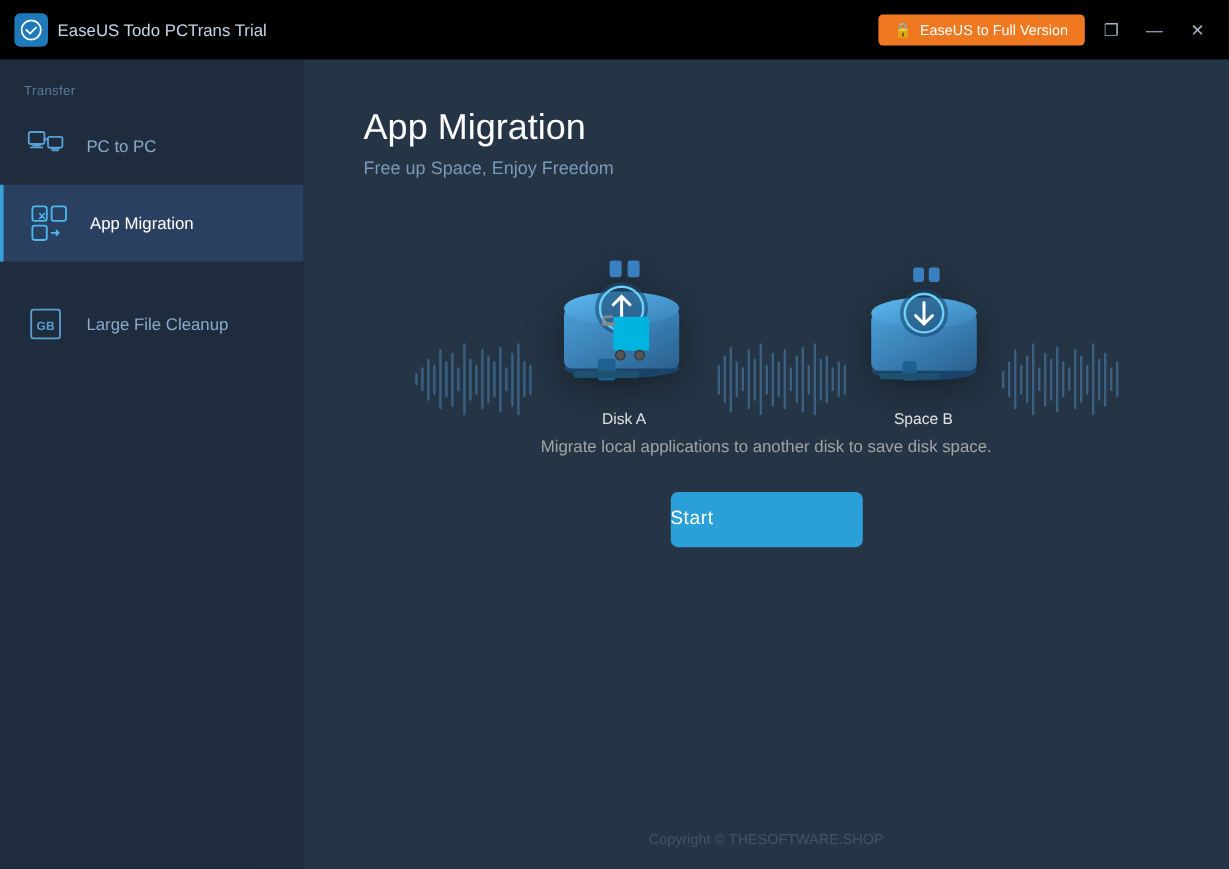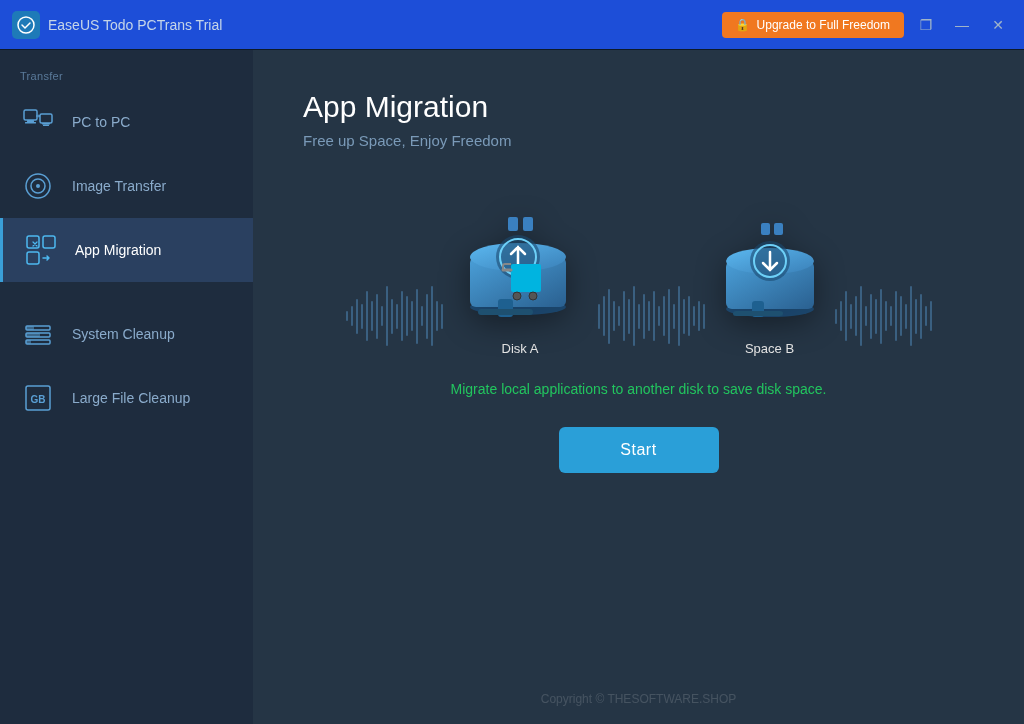--- a/index.html
+++ b/index.html
@@ -7,21 +7,21 @@
       width: 1024px;
       height: 724px;
       font-family: 'Segoe UI', Arial, sans-serif;
       background: #1e2a3a;
       overflow: hidden;
     }
 
     
     .title-bar {
       height: 50px;
-      background: #1d4ed8;
+      background: #000000;
       display: flex;
       align-items: center;
       padding: 0 12px;
       border-bottom: 1px solid #0e1a28;
     }
     .title-bar-logo {
       display: flex;
       align-items: center;
       gap: 8px;
       flex: 1;
@@ -169,40 +169,40 @@
       color: #e5e5e5;
       font-size: 13px;
     }
 
     
     .disk-svg {
       filter: drop-shadow(0 8px 15px rgba(0,0,0,0.4));
     }
 
     .migration-desc {
-      color: #22c55e;
+      color: #a3a3a3;
       font-size: 14px;
       text-align: right;
-      margin-top: 25px;
+      margin-top: 8px;
     }
 
     
     .start-btn {
       display: block;
       width: 160px;
       margin: 30px auto 10px auto;
       background: #2a9fd8;
       color: white;
       border: none;
       border-radius: 6px;
       padding: 14px 0;
       font-size: 16px;
       font-weight: 500;
       cursor: pointer;
-      text-align: center;
+      text-align: left;
       letter-spacing: 0.5px;
     }
 
     .copyright {
       position: absolute;
       bottom: 18px;
       left: 50%;
       transform: translateX(-50%);
       color: rgba(255,255,255,0.15);
       font-size: 12px;
@@ -232,21 +232,21 @@
       <svg width="18" height="18" viewBox="0 0 18 18" fill="none">
         <circle cx="9" cy="9" r="8" stroke="white" stroke-width="1.5" fill="none"></circle>
         <path d="M5 9l3 3 5-5" stroke="white" stroke-width="1.5" fill="none" stroke-linecap="round"></path>
       </svg>
     </div>
     <span class="title-bar-title">EaseUS Todo PCTrans Trial</span>
   </div>
   <div class="title-bar-controls">
     <button class="upgrade-btn">
       <span class="lock-icon">🔒</span>
-      <span>Upgrade to Full Freedom</span>
+      <span>EaseUS to Full Version</span>
     </button>
     <button class="win-btn">❐</button>
     <button class="win-btn">—</button>
     <button class="win-btn close">✕</button>
   </div>
 </div>
 
 <div class="main-layout">
 
   <div class="sidebar">
@@ -261,59 +261,36 @@
           <rect x="18" y="8" width="12" height="9" rx="1.5" stroke="#5a9fd4" stroke-width="1.5" fill="none"></rect>
           <rect x="20" y="17" width="8" height="1.5" rx="0.5" fill="#5a9fd4"></rect>
           <rect x="21" y="18.5" width="6" height="1.5" rx="0.5" fill="#5a9fd4"></rect>
           <path d="M14 10h4" stroke="#5a9fd4" stroke-width="1.2" stroke-dasharray="2 1"></path>
           <path d="M16 9l2 1-2 1" stroke="#5a9fd4" stroke-width="1" fill="none"></path>
         </svg>
       </div>
       <span class="item-label">PC to PC</span>
     </div>
 
-    <div class="sidebar-item">
-      <div class="item-icon">
-        <svg viewBox="0 0 32 32" fill="none" xmlns="http://www.w3.org/2000/svg">
-          <circle cx="16" cy="16" r="12" stroke="#5a9fd4" stroke-width="1.5" fill="none"></circle>
-          <circle cx="16" cy="16" r="7" stroke="#5a9fd4" stroke-width="1.5" fill="none"></circle>
-          <circle cx="16" cy="16" r="2" fill="#5a9fd4"></circle>
-        </svg>
-      </div>
-      <span class="item-label">Image Transfer</span>
-    </div>
 
     <div class="sidebar-item active">
       <div class="item-icon">
         <svg viewBox="0 0 32 32" fill="none" xmlns="http://www.w3.org/2000/svg">
           <rect x="2" y="2" width="12" height="12" rx="2" stroke="#4db8f0" stroke-width="1.5" fill="none"></rect>
           <rect x="18" y="2" width="12" height="12" rx="2" stroke="#4db8f0" stroke-width="1.5" fill="none"></rect>
           <rect x="2" y="18" width="12" height="12" rx="2" stroke="#4db8f0" stroke-width="1.5" fill="none"></rect>
           <path d="M18 24h6m0 0l-2-2m2 2l-2 2" stroke="#4db8f0" stroke-width="1.5" stroke-linecap="round"></path>
           <path d="M8 8l4 4M8 12L12 8" stroke="#4db8f0" stroke-width="1.2" stroke-linecap="round"></path>
         </svg>
       </div>
       <span class="item-label">App Migration</span>
     </div>
 
     <div style="height: 20px;"></div>
 
-    <div class="sidebar-item">
-      <div class="item-icon">
-        <svg viewBox="0 0 32 32" fill="none" xmlns="http://www.w3.org/2000/svg">
-          <rect x="4" y="8" width="24" height="4" rx="1" stroke="#5a9fd4" stroke-width="1.5" fill="none"></rect>
-          <rect x="4" y="8" width="8" height="4" rx="1" fill="#5a9fd4" opacity="0.5"></rect>
-          <rect x="4" y="15" width="24" height="4" rx="1" stroke="#5a9fd4" stroke-width="1.5" fill="none"></rect>
-          <rect x="4" y="15" width="14" height="4" rx="1" fill="#5a9fd4" opacity="0.5"></rect>
-          <rect x="4" y="22" width="24" height="4" rx="1" stroke="#5a9fd4" stroke-width="1.5" fill="none"></rect>
-          <rect x="4" y="22" width="5" height="4" rx="1" fill="#5a9fd4" opacity="0.5"></rect>
-        </svg>
-      </div>
-      <span class="item-label">System Cleanup</span>
-    </div>
 
     <div class="sidebar-item">
       <div class="item-icon">
         <svg viewBox="0 0 32 32" fill="none" xmlns="http://www.w3.org/2000/svg">
           <rect x="4" y="4" width="24" height="24" rx="2" stroke="#5a9fd4" stroke-width="1.5" fill="none"></rect>
           <text x="16" y="21" text-anchor="middle" fill="#5a9fd4" font-size="10" font-weight="bold" font-family="Arial">GB</text>
         </svg>
       </div>
       <span class="item-label">Large File Cleanup</span>
     </div>

